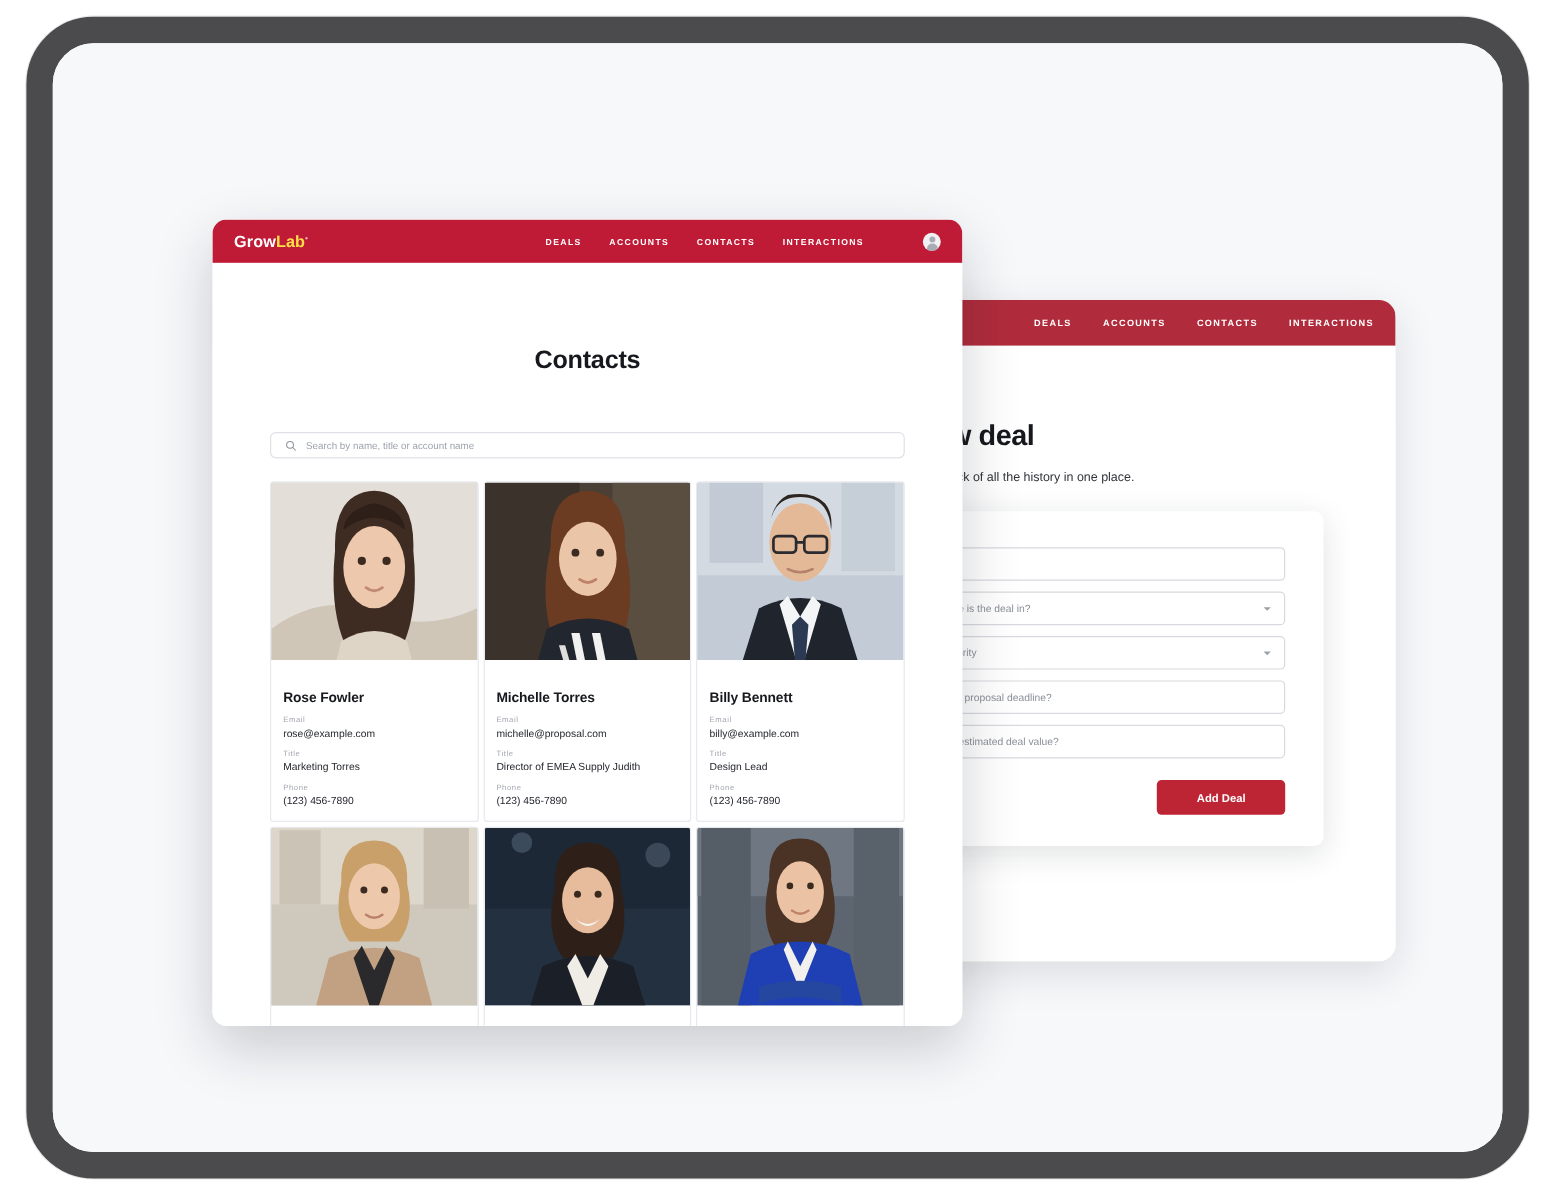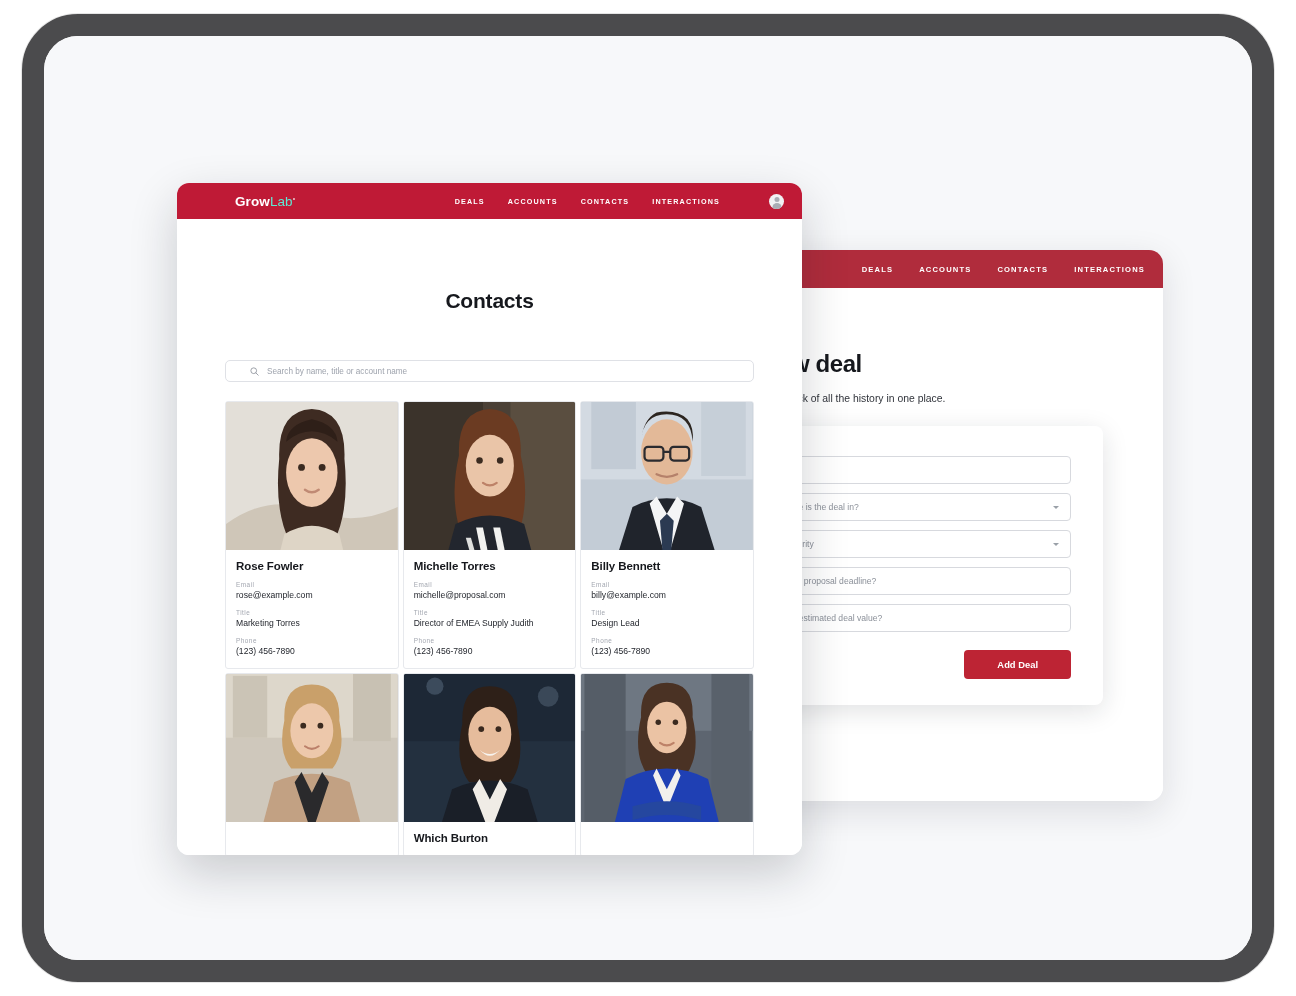--- a/index.html
+++ b/index.html
@@ -81,22 +81,22 @@
   .topbar-front { background: #bf1a36; }
   .topbar-back  { background: #b02c3c; height: 38px; }
 
   .brand {
     font-size: 13.5px;
     letter-spacing: 0.1px;
     color: #ffffff;
     position: relative;
     white-space: nowrap;
   }
-  .brand .b-grow { font-weight: 700; color: #ffffff; margin-left: 40px; }
-  .brand .b-lab  { font-weight: 400; color: #5eead4; }
+  .brand .b-grow { font-weight: 700; color: #ffffff; }
+  .brand .b-lab  { font-weight: 700; color: #fde047; }
   .brand .b-mark {
     font-size: 7px;
     vertical-align: super;
     color: #e9b9c2;
     font-weight: 700;
   }
 
   .nav {
     display: flex;
     align-items: center;
@@ -160,21 +160,21 @@
     margin-top: 70px;
   }
 
   .search-wrap {
     margin-top: 47px;
     height: 22px;
     border: 1px solid #dfe1e6;
     border-radius: 5px;
     display: flex;
     align-items: center;
-    padding: 0 24px;
+    padding: 0 12px;
     background: #ffffff;
     cursor: text;
   }
   .search-icon { flex: none; display: block; margin-right: 8px; }
   .search-input {
     border: none;
     outline: none;
     font-family: "Liberation Sans", sans-serif;
     font-size: 8.2px;
     color: #2a2d34;
@@ -201,21 +201,21 @@
 
   .card-photo {
     width: 100%;
     height: 148px;
     position: relative;
     overflow: hidden;
     background: #cfd3d8;
   }
   .card-photo svg { display: block; width: 100%; height: 100%; }
 
-  .card-info { padding: 10px 10px 12px 10px; }
+  .card-info { padding: 26px 10px 12px 10px; }
 
   .card-name {
     font-size: 11.5px;
     font-weight: 700;
     color: #16181d;
     letter-spacing: -0.1px;
   }
 
   .field { margin-top: 9px; }
   .field-label {

